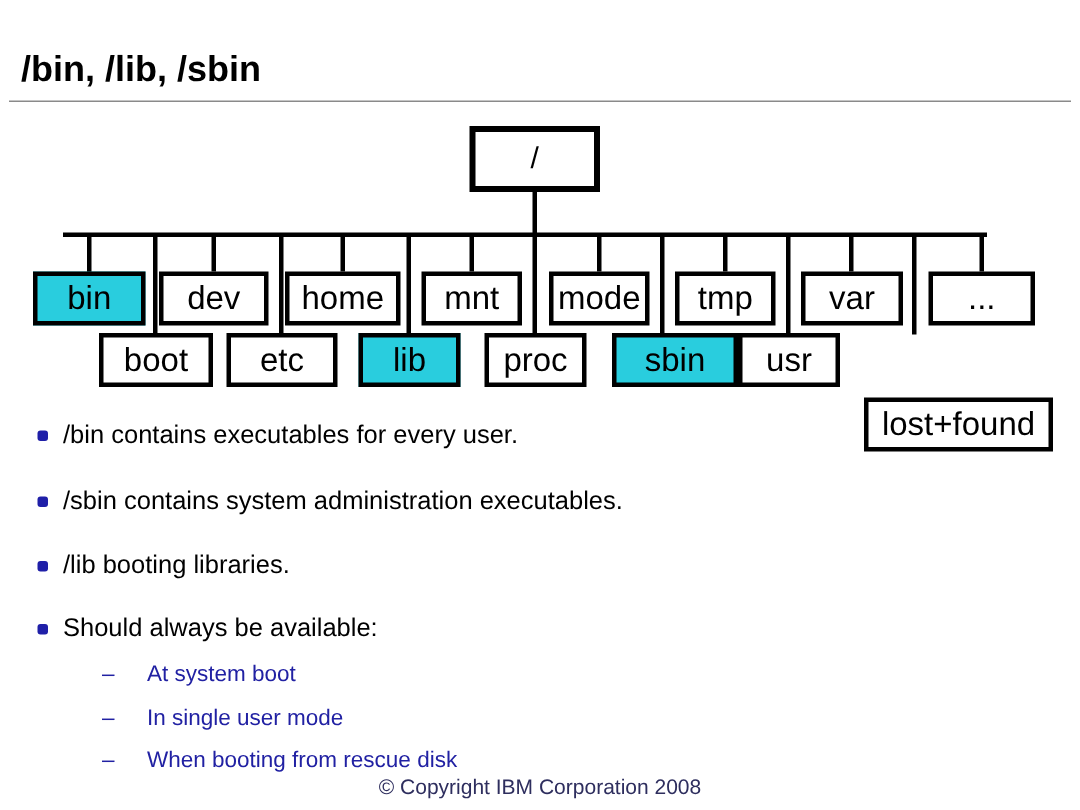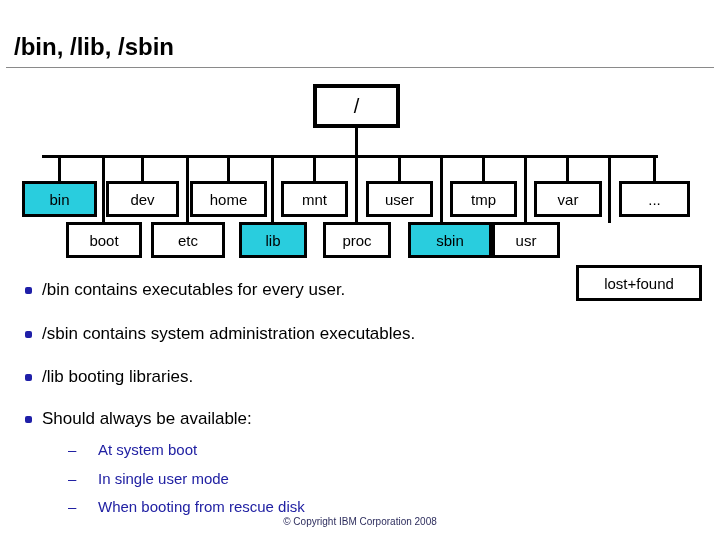--- a/index.html
+++ b/index.html
@@ -10,39 +10,39 @@
   .title{
     position:absolute;left:14px;top:33px;font-size:24px;font-weight:bold;
     letter-spacing:0px;color:#000;
   }
   .rule{position:absolute;left:6px;top:67px;width:708px;height:1px;background:#8a8a8a;}
 
   
   .node{
     position:absolute;box-sizing:border-box;border:3px solid #000;background:#fff;
     display:flex;align-items:center;justify-content:center;
-    font-size:15px;color:#000;height:36px;
+    font-size:22px;color:#000;height:36px;
   }
   .node.hl{background:#29CDDE;}
   .rootnode{
     position:absolute;box-sizing:border-box;border:4px solid #000;background:#fff;
     display:flex;align-items:center;justify-content:center;font-size:20px;
     left:313px;top:84px;width:87px;height:44px;
   }
   .vline{position:absolute;width:3px;background:#000;}
   .hline{position:absolute;height:3px;background:#000;}
 
   
   .bullet{position:absolute;left:42px;font-size:17px;color:#000;white-space:nowrap;}
   .dot{position:absolute;left:25px;width:7px;height:7px;background:#1F1FA8;border-radius:2px;}
   .sub{position:absolute;left:98px;font-size:15px;color:#2121A3;white-space:nowrap;}
   .dash{position:absolute;left:68px;font-size:15px;color:#2121A3;}
   .footer{
     position:absolute;left:0;top:516px;width:720px;text-align:center;
-    font-size:10px;color:#2E2E5E;
+    font-size:14px;color:#2E2E5E;
   }
 </style>
 </head>
 <body>
 
 <div class="slide">
 
   <div class="title">/bin, /lib, /sbin</div>
   <div class="rule"></div>
 
@@ -64,21 +64,21 @@
     <div class="vline" style="left:271px;top:157px;height:66px;"></div>
     <div class="vline" style="left:355px;top:157px;height:66px;"></div>
     <div class="vline" style="left:440px;top:157px;height:66px;"></div>
     <div class="vline" style="left:524px;top:157px;height:66px;"></div>
     <div class="vline" style="left:608px;top:157px;height:66px;"></div>
 
     <div class="node hl" style="left:22px;top:181px;width:75px;">bin</div>
     <div class="node" style="left:106px;top:181px;width:73px;">dev</div>
     <div class="node" style="left:190px;top:181px;width:77px;">home</div>
     <div class="node" style="left:281px;top:181px;width:67px;">mnt</div>
-    <div class="node" style="left:366px;top:181px;width:67px;">user</div>
+    <div class="node" style="left:366px;top:181px;width:67px;">mode</div>
     <div class="node" style="left:450px;top:181px;width:67px;">tmp</div>
     <div class="node" style="left:534px;top:181px;width:68px;">var</div>
     <div class="node" style="left:619px;top:181px;width:71px;">...</div>
 
     <div class="node" style="left:66px;top:222px;width:76px;">boot</div>
     <div class="node" style="left:151px;top:222px;width:74px;">etc</div>
     <div class="node hl" style="left:239px;top:222px;width:68px;">lib</div>
     <div class="node" style="left:323px;top:222px;width:68px;">proc</div>
     <div class="node hl" style="left:408px;top:222px;width:84px;">sbin</div>
     <div class="node" style="left:492px;top:222px;width:68px;">usr</div>

